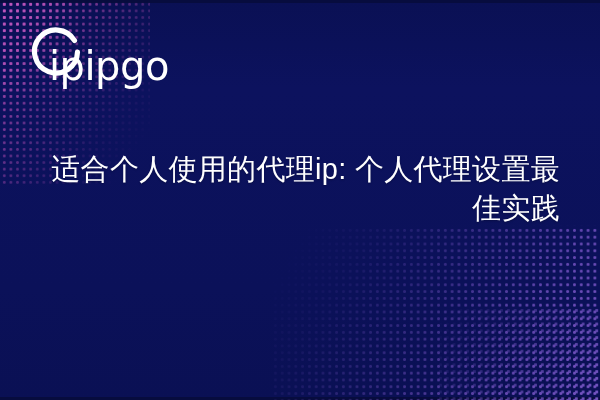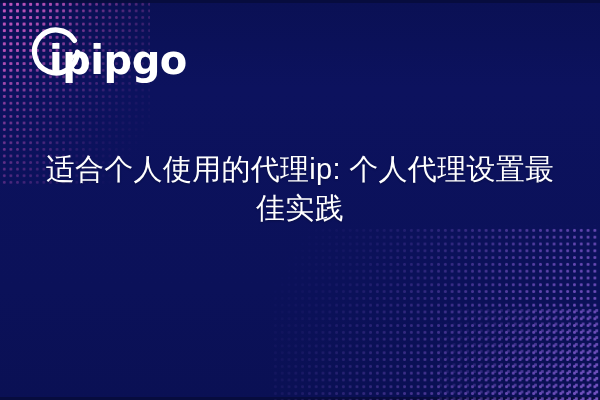--- a/index.html
+++ b/index.html
@@ -116,38 +116,38 @@
     position: absolute;
     left: 0;
     top: 3px;
     width: 55px;
     height: 55px;
   }
   .logo-mark svg { display: block; }
   .logo-word {
     position: absolute;
     left: 19px;
-    top: 7px;
+    top: 13px;
     height: 62px;
     line-height: 62px;
     font-family: "DejaVu Sans", "Liberation Sans", sans-serif;
     font-size: 40px;
-    font-weight: 700;
+    font-weight: 400;
     letter-spacing: -0.5px;
     color: #ffffff;
     white-space: nowrap;
   }
 
   
   .headline {
     position: absolute;
     left: 40px;
     right: 40px;
     top: 150px;
-    text-align: center;
+    text-align: right;
     color: #ffffff;
     font-size: 29px;
     line-height: 1.36;
     font-weight: 400;
     letter-spacing: 0.3px;
     text-shadow: 0 1px 2px rgba(0,0,0,0.25);
   }
 </style>
 </head>
 <body>

